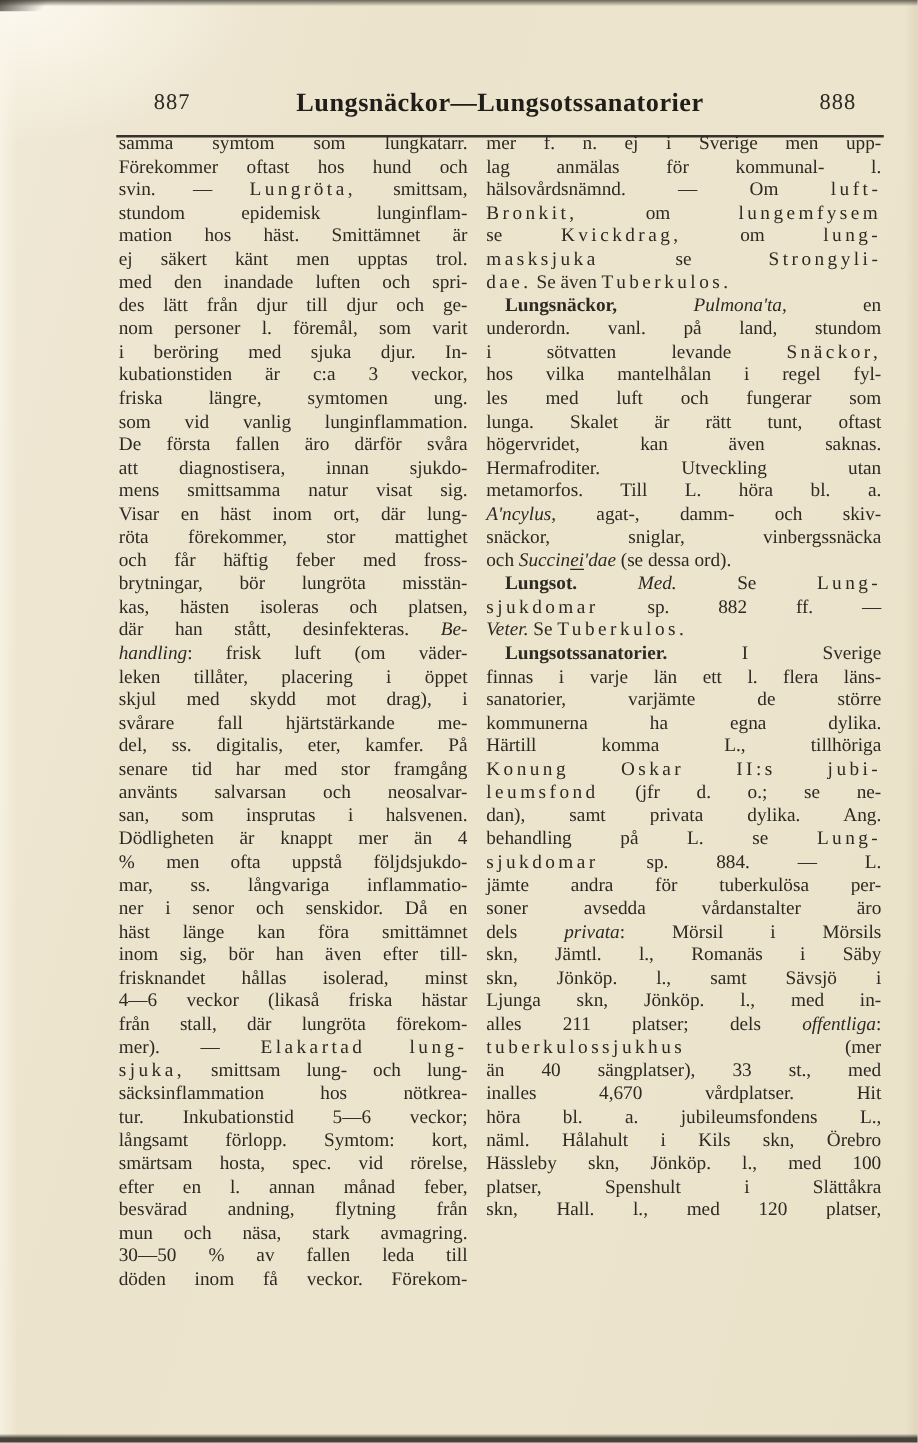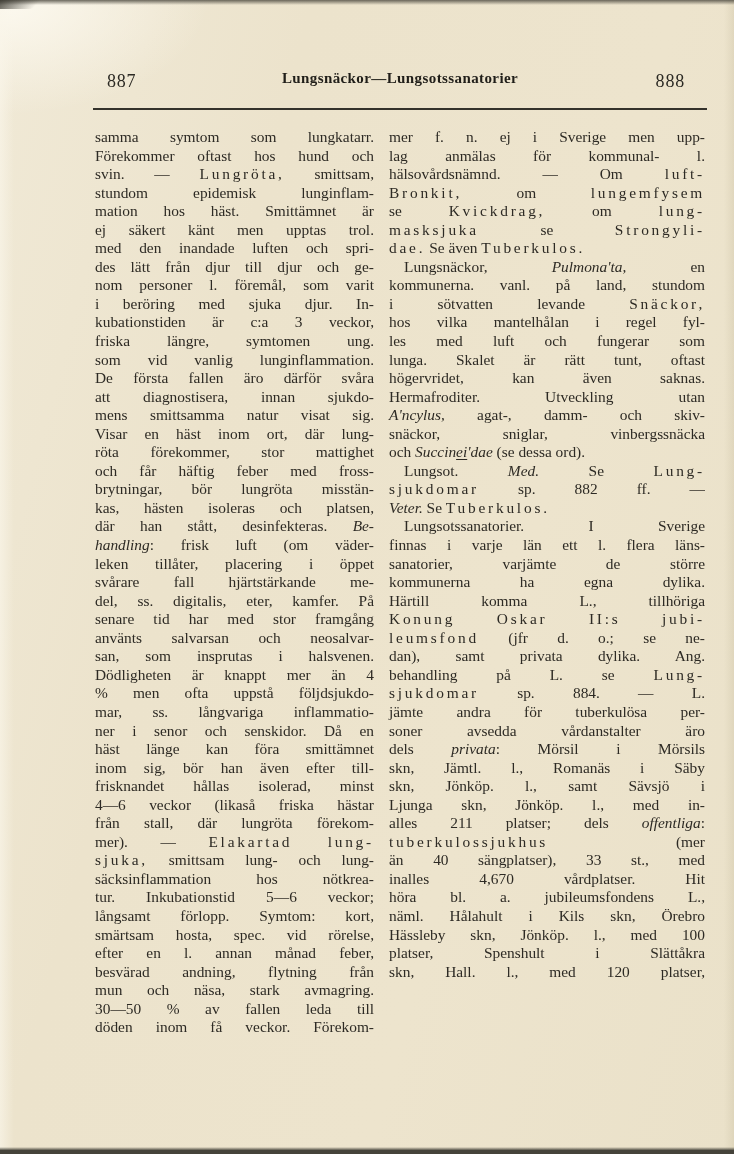--- a/index.html
+++ b/index.html
@@ -22,35 +22,35 @@
   .corner-tl-dark { top: 0; left: 0; width: 46px; height: 9px;
     background: linear-gradient(135deg, rgba(58,56,48,.85), rgba(58,56,48,0) 75%); }
   .edge-left { top: 0; left: 0; bottom: 0; width: 14px;
     background: linear-gradient(90deg, rgba(250,246,234,.65), rgba(250,246,234,0)); }
   .edge-right { top: 0; right: 0; bottom: 0; width: 10px;
     background: linear-gradient(270deg, rgba(196,186,156,.30), rgba(196,186,156,0)); }
   .edge-bottom { left: 0; right: 0; bottom: 0; height: 7px;
     background: linear-gradient(0deg, #45433a 0%, #45433a 50%, rgba(69,67,58,0) 100%); }
 
   .header { position: absolute; top: 70px; left: 95px; width: 610px; height: 26px; }
-  .pagenum { position: absolute; top: 1px; font-size: 18px; letter-spacing: .8px; color: #2c2a24; }
+  .pagenum { position: absolute; top: 1px; font-size: 18px; letter-spacing: .8px; color: #2c2a24; margin-left: 16px; }
   .pagenum.pn-left { left: 12px; }
   .pagenum.pn-right { right: 20px; }
   .title { position: absolute; left: 0; right: 0; top: 0; text-align: center;
-    font-weight: bold; font-size: 15px; letter-spacing: .4px; color: #201e19; }
+    font-weight: bold; font-size: 21px; letter-spacing: .4px; color: #201e19; }
   .rule { position: absolute; top: 108px; left: 93px; width: 614px; height: 2px; background: #34322b; }
 
-  .cols { position: absolute; top: 128px; left: 95px; width: 610px; display: flex; }
+  .cols { position: absolute; top: 106px; left: 95px; width: 610px; display: flex; }
   .col { color: #2d2a24; font-size: 15.4px; line-height: 18.55px; }
   .col-left  { width: 279px; margin-right: 15px; }
   .col-right { width: 316px; }
   .tline { height: 18.55px; text-align: justify; text-align-last: justify; }
   .tline.indent { text-indent: 15px; }
   .tline.pend { text-align-last: left; }
-  .b  { font-weight: normal; }
+  .b  { font-weight: bold; }
   .i  { font-style: italic; }
   .sp { letter-spacing: .18em; }
   .u  { text-decoration: underline; text-underline-offset: 2px; }
 </style>
 </head>
 <body>
 
 <div class="page">
   <div class="artifact corner-tl-light"></div>
   <div class="artifact edge-left"></div>
@@ -86,20 +86,21 @@
         <div class="tline"><span>att diagnostisera, innan sjukdo-</span></div>
         <div class="tline"><span>mens smittsamma natur visat sig.</span></div>
         <div class="tline"><span>Visar en häst inom ort, där lung-</span></div>
         <div class="tline"><span>röta förekommer, stor mattighet</span></div>
         <div class="tline"><span>och får häftig feber med fross-</span></div>
         <div class="tline"><span>brytningar, bör lungröta misstän-</span></div>
         <div class="tline"><span>kas, hästen isoleras och platsen,</span></div>
         <div class="tline"><span>där han stått, desinfekteras. </span><span class="i">Be-</span></div>
         <div class="tline"><span class="i">handling</span><span>: frisk luft (om väder-</span></div>
         <div class="tline"><span>leken tillåter, placering i öppet</span></div>
+        <div class="tline"><span>skjul med skydd mot drag), i</span></div>
         <div class="tline"><span>svårare fall hjärtstärkande me-</span></div>
         <div class="tline"><span>del, ss. digitalis, eter, kamfer. På</span></div>
         <div class="tline"><span>senare tid har med stor framgång</span></div>
         <div class="tline"><span>använts salvarsan och neosalvar-</span></div>
         <div class="tline"><span>san, som insprutas i halsvenen.</span></div>
         <div class="tline"><span>Dödligheten är knappt mer än 4</span></div>
         <div class="tline"><span>% men ofta uppstå följdsjukdo-</span></div>
         <div class="tline"><span>mar, ss. långvariga inflammatio-</span></div>
         <div class="tline"><span>ner i senor och senskidor. Då en</span></div>
         <div class="tline"><span>häst länge kan föra smittämnet</span></div>
@@ -121,27 +122,28 @@
       </div>
     <div class="col col-right">
         <div class="tline"><span>mer f. n. ej i Sverige men upp-</span></div>
         <div class="tline"><span>lag anmälas för kommunal- l.</span></div>
         <div class="tline"><span>hälsovårdsnämnd. — Om </span><span class="sp">luft-</span></div>
         <div class="tline"><span class="sp">Bronkit,</span><span> om </span><span class="sp">lungemfysem</span></div>
         <div class="tline"><span>se </span><span class="sp">Kvickdrag,</span><span> om </span><span class="sp">lung-</span></div>
         <div class="tline"><span class="sp">masksjuka</span><span> se </span><span class="sp">Strongyli-</span></div>
         <div class="tline pend"><span class="sp">dae.</span><span> Se även </span><span class="sp">Tuberkulos.</span></div>
         <div class="tline indent"><span class="b">Lungsnäckor,</span><span> </span><span class="i">Pulmona'ta,</span><span> en</span></div>
-        <div class="tline"><span>kommunerna. vanl. på land, stundom</span></div>
+        <div class="tline"><span>underordn. vanl. på land, stundom</span></div>
         <div class="tline"><span>i sötvatten levande </span><span class="sp">Snäckor,</span></div>
         <div class="tline"><span>hos vilka mantelhålan i regel fyl-</span></div>
         <div class="tline"><span>les med luft och fungerar som</span></div>
         <div class="tline"><span>lunga. Skalet är rätt tunt, oftast</span></div>
         <div class="tline"><span>högervridet, kan även saknas.</span></div>
         <div class="tline"><span>Hermafroditer. Utveckling utan</span></div>
+        <div class="tline"><span>metamorfos. Till L. höra bl. a.</span></div>
         <div class="tline"><span class="i">A'ncylus,</span><span> agat-, damm- och skiv-</span></div>
         <div class="tline"><span>snäckor, sniglar, vinbergssnäcka</span></div>
         <div class="tline pend"><span>och </span><span class="i">Succin</span><span class="i u">ei</span><span class="i">'dae</span><span> (se dessa ord).</span></div>
         <div class="tline indent"><span class="b">Lungsot.</span><span> </span><span class="i">Med.</span><span> Se </span><span class="sp">Lung-</span></div>
         <div class="tline"><span class="sp">sjukdomar</span><span> sp. 882 ff. —</span></div>
         <div class="tline pend"><span class="i">Veter.</span><span> Se </span><span class="sp">Tuberkulos.</span></div>
         <div class="tline indent"><span class="b">Lungsotssanatorier.</span><span> I Sverige</span></div>
         <div class="tline"><span>finnas i varje län ett l. flera läns-</span></div>
         <div class="tline"><span>sanatorier, varjämte de större</span></div>
         <div class="tline"><span>kommunerna ha egna dylika.</span></div>

